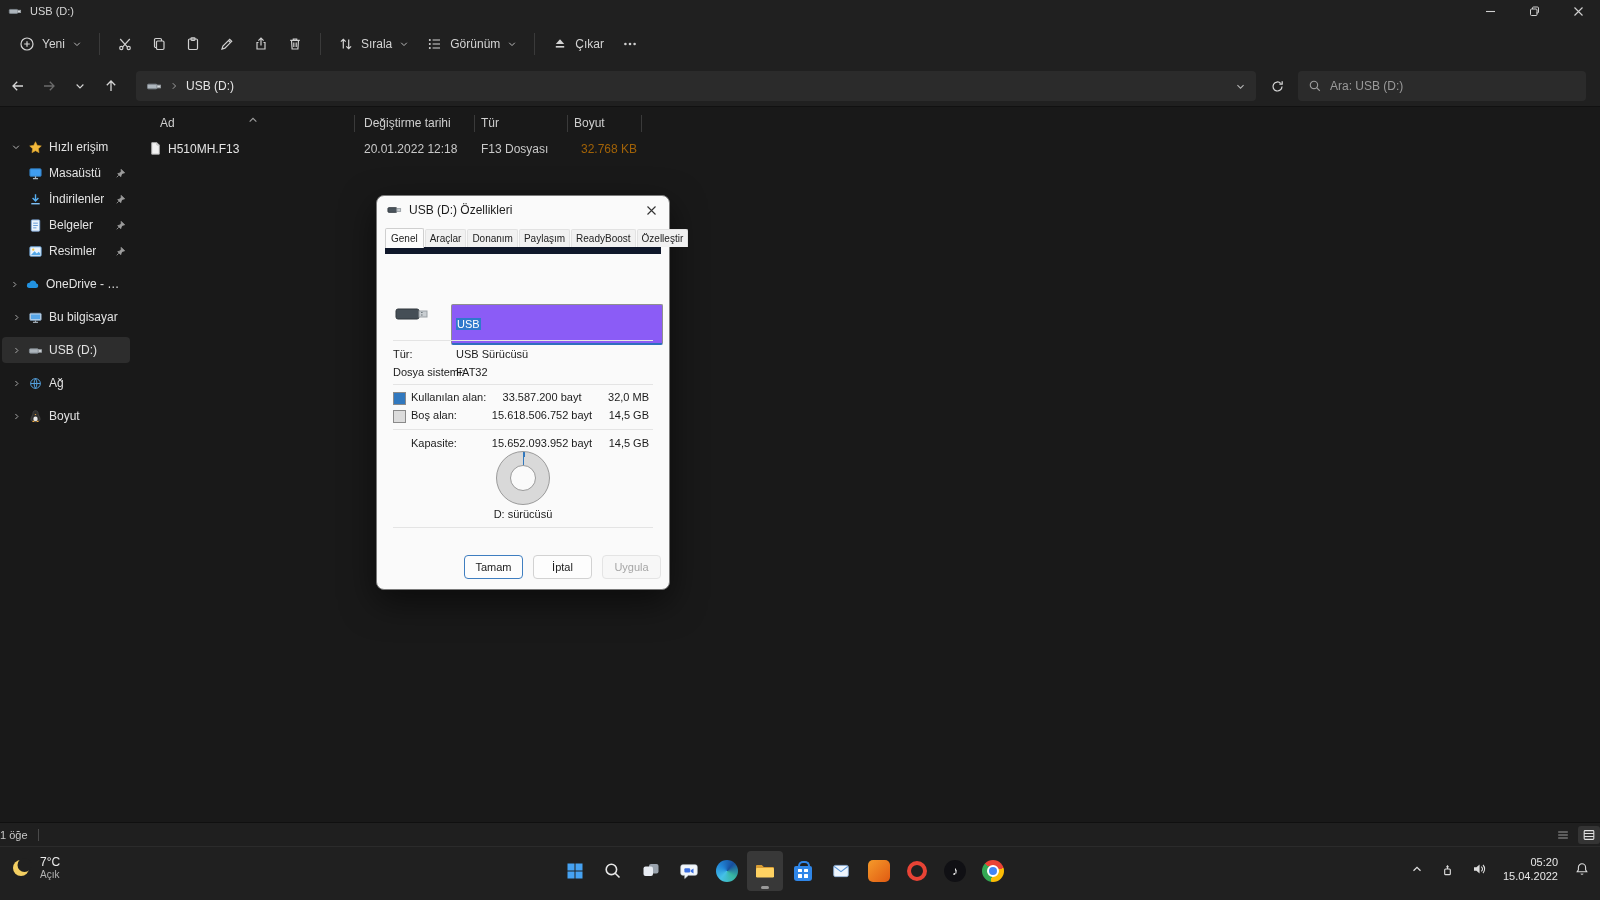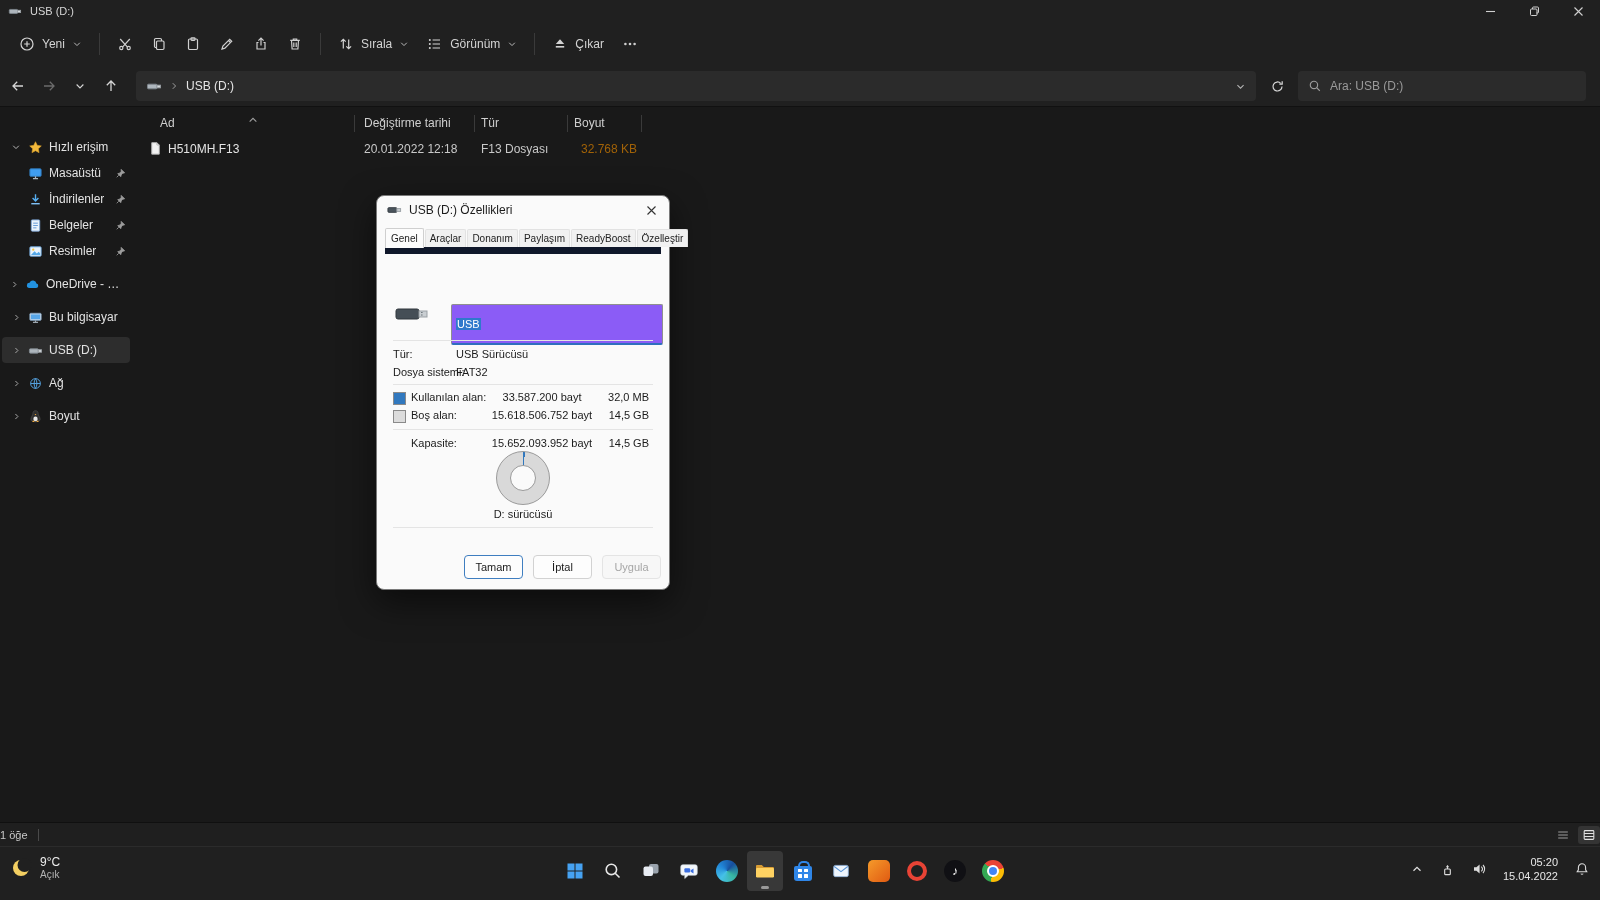--- a/index.html
+++ b/index.html
@@ -596,21 +596,21 @@
 
   <div class="taskbar">
     <div class="tb-weather">
       <span>
         <svg width="22" height="22" viewBox="0 0 22 22">
             <circle cx="11" cy="11" r="8" fill="#f3cf62"></circle>
             <circle cx="14.5" cy="8" r="7" fill="#202020"></circle>
           </svg>
       </span>
       <span>
-        <div class="wt1">9°C</div>
+        <div class="wt1">7°C</div>
         <div class="wt2">Açık</div>
       </span>
     </div>
 
     <div class="tb-center">
       <div class="tb-item">
         <svg width="20" height="20" viewBox="0 0 16 16">
             <rect x="2" y="2" width="5.6" height="5.6" fill="#46a2f2"></rect>
             <rect x="8.4" y="2" width="5.6" height="5.6" fill="#46a2f2"></rect>
             <rect x="2" y="8.4" width="5.6" height="5.6" fill="#46a2f2"></rect>

